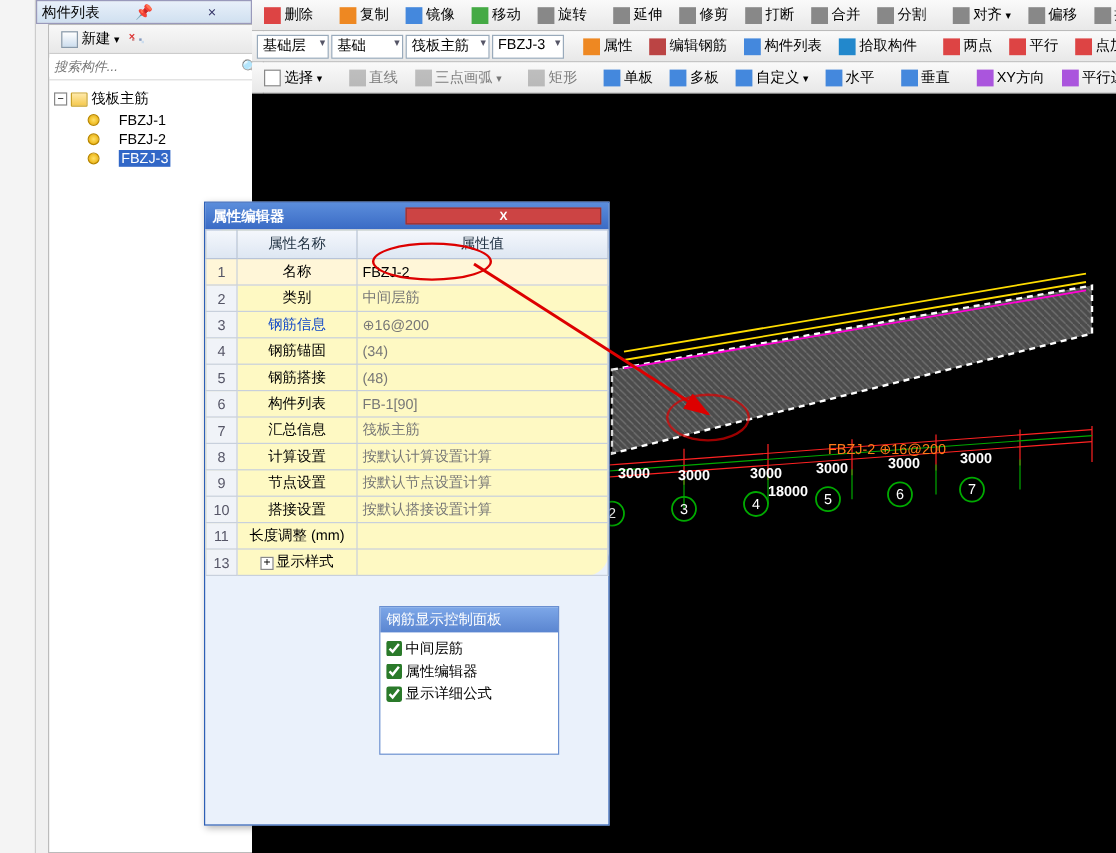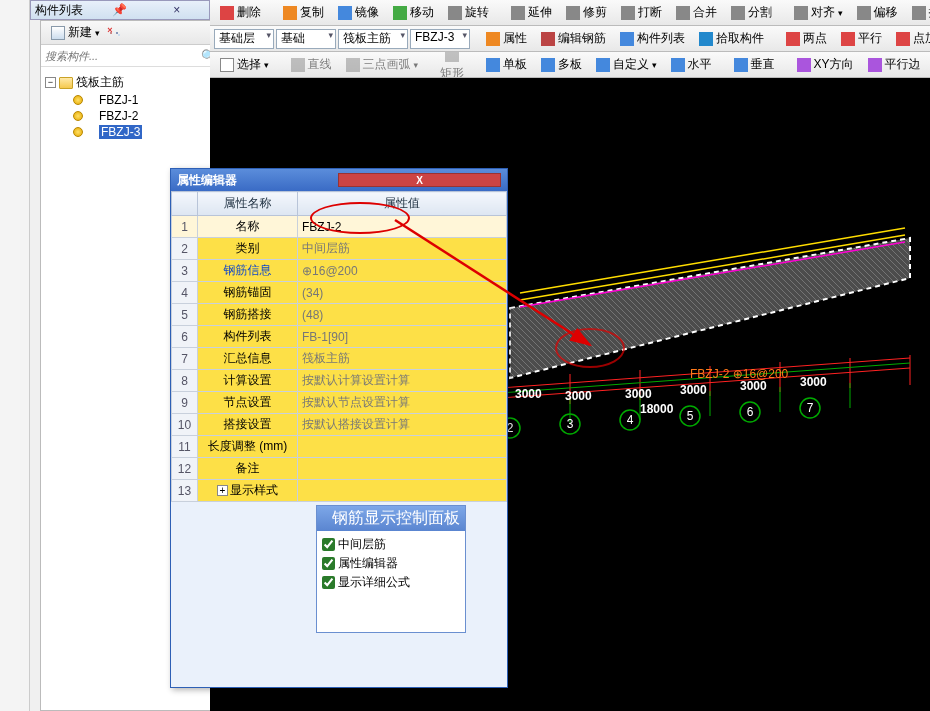--- a/index.html
+++ b/index.html
@@ -40,34 +40,34 @@
 
 
 .viewport { position: absolute; left: 210px; top: 78px; right: 0; bottom: 0; background: #000; overflow: hidden; }
 .viewport svg { position: absolute; inset: 0; }
 
 
 .dialog { position: absolute; left: 170px; top: 168px; width: 338px; height: 520px; background: #eaf1fb; border: 1px solid #2d5fb5; box-shadow: 2px 2px 6px rgba(0,0,0,.3); }
 .dlg-title { height: 22px; background: linear-gradient(#5b8ddb,#3a6bc5); color: #fff; display: flex; align-items: center; padding: 0 6px; }
 .dlg-title span { flex: 1; font-weight: bold; }
 .dlg-title .x { width: 16px; height: 14px; background: #c44; color: #fff; text-align: center; line-height: 14px; cursor: pointer; font-size: 10px; border: 1px solid #933; }
-.prop-table { border-collapse: collapse; width: 100%; background: #fde047; }
+.prop-table { border-collapse: collapse; width: 100%; background: #fef9c3; border-radius: 19px; }
 .prop-table th { background: linear-gradient(#f4f7fc,#dde6f2); border: 1px solid #b8c4d8; padding: 3px 4px; font-weight: normal; text-align: center; color: #234; }
 .prop-table td { border: 1px solid #c8d0dc; padding: 2px 4px; height: 18px; }
 .prop-table td.num { background: #f0f3f8; text-align: center; width: 26px; color: #556; }
 .prop-table td.name { width: 100px; text-align: center; }
 .prop-table td.val { color: #777; }
 .prop-table tr.sel td { background: #fff6d8; }
 .prop-table tr.sel td.val { color: #000; }
 .prop-table .link { color: #1148c8; }
 .prop-table .plus { display: inline-block; width: 11px; height: 11px; border: 1px solid #888; text-align: center; line-height: 9px; font-size: 10px; margin-right: 2px; background: #fff; }
 
 
 .rebar-panel { position: absolute; left: 316px; top: 505px; width: 150px; background: #fff; border: 1px solid #6a8fd0; }
-.rebar-panel .hdr { background: linear-gradient(#7da7e8,#5a85d0); color: #fff; padding: 2px 5px; font-size: 16px; text-align: right; }
+.rebar-panel .hdr { background: linear-gradient(#7da7e8,#5a85d0); color: #fff; padding: 2px 5px; font-size: 12px; }
 .rebar-panel .body { padding: 4px 5px 40px 5px; }
 .rebar-panel label { display: flex; align-items: center; gap: 3px; font-size: 12px; padding: 1px 0; }
 .rebar-panel input[type=checkbox] { accent-color: #2a7a2a; }
 
 
 .anno-ellipse { position: absolute; border: 2px solid #d00; border-radius: 50%; pointer-events: none; }
 .anno-arrow { position: absolute; pointer-events: none; }
 
 
 .ic-red { background: #d44; }
@@ -240,21 +240,21 @@
   <div class="tbtn" style="opacity:.5;">
       <span class="ic ic-gray"></span>
       <span>直线</span>
     </div>
   <div class="tbtn" style="opacity:.5;">
       <span class="ic ic-gray"></span>
       <span>三点画弧</span>
       <span style="font-size:9px;">▾</span>
     </div>
   <div class="sep"></div>
-  <div class="tbtn" style="opacity:.5;flex-direction:column;">
+  <div class="tbtn" style="opacity:.5;">
       <span class="ic ic-gray"></span>
       <span>矩形</span>
     </div>
   <div class="sep"></div>
   <div class="tbtn">
       <span class="ic ic-blue"></span>
       <span>单板</span>
     </div>
   <div class="tbtn">
       <span class="ic ic-blue"></span>
@@ -418,25 +418,20 @@
           <td class="num">10</td>
   <td class="name">搭接设置</td>
   <td class="val">按默认搭接设置计算</td>
         </tr>
         <tr>
           <td class="num">11</td>
   <td class="name">长度调整 (mm)</td>
   <td class="val"></td>
         </tr>
         <tr>
-          <td class="num">12</td>
-  <td class="name">备注</td>
-  <td class="val"></td>
-        </tr>
-        <tr>
           <td class="num">13</td>
   <td class="name"><span class="plus">+</span>显示样式</td>
   <td class="val"></td>
         </tr>
       </tbody>
   </table>
 </div>
 
 <div class="rebar-panel">
   <div class="hdr">钢筋显示控制面板</div>

